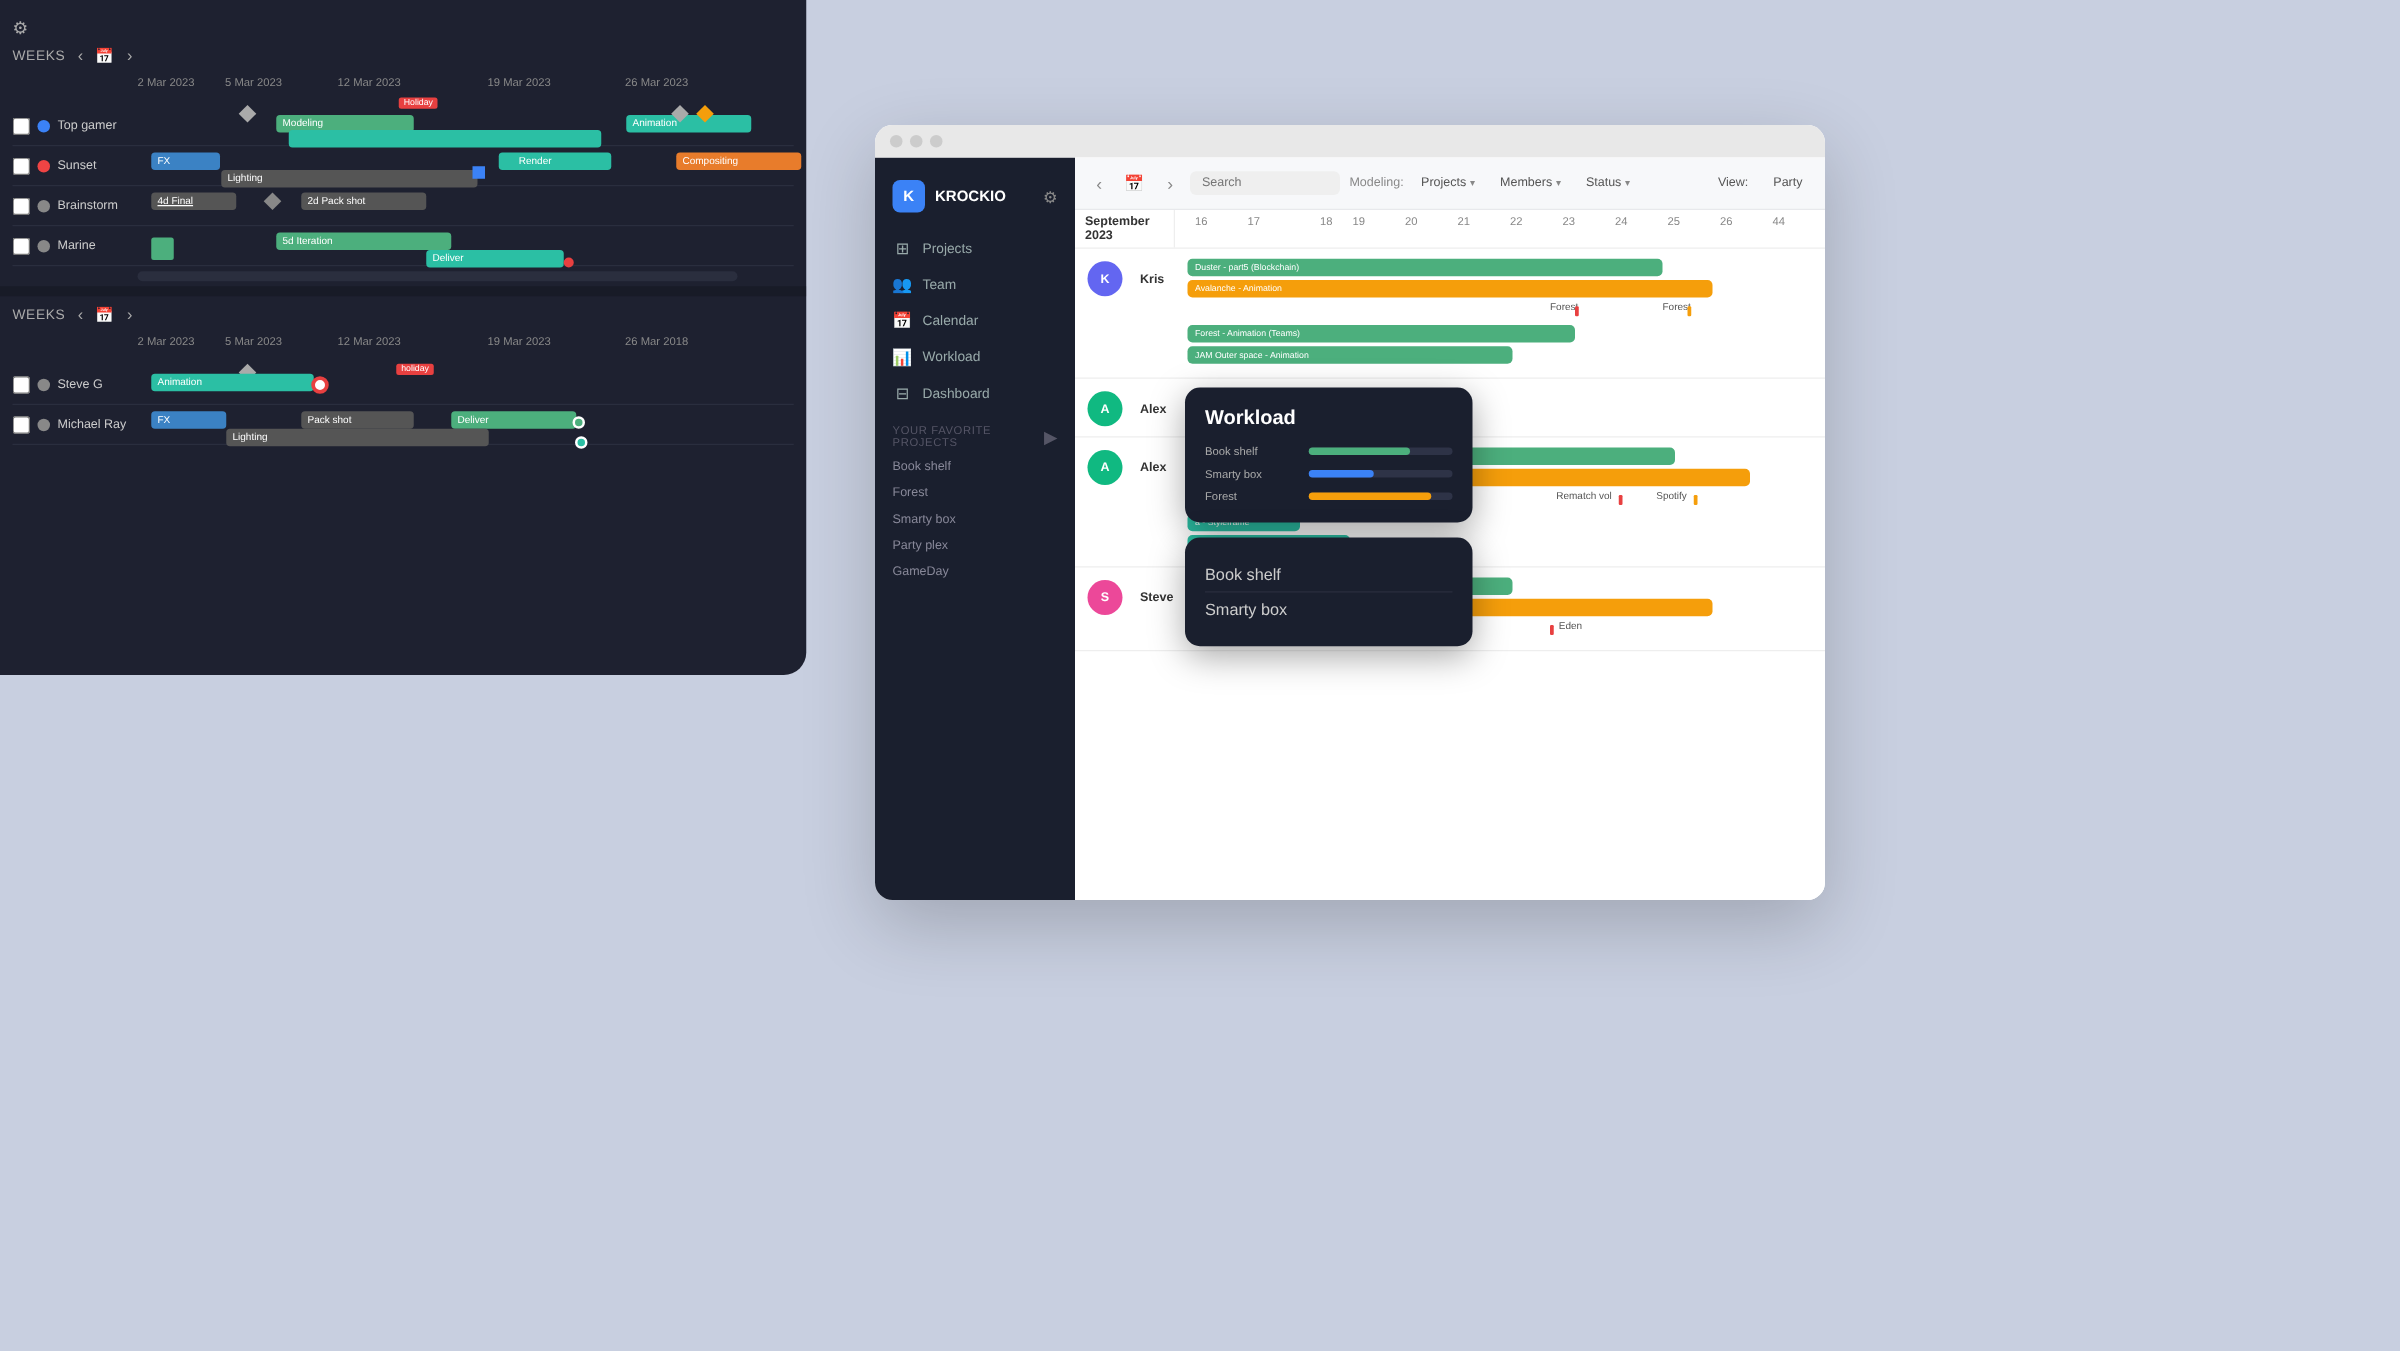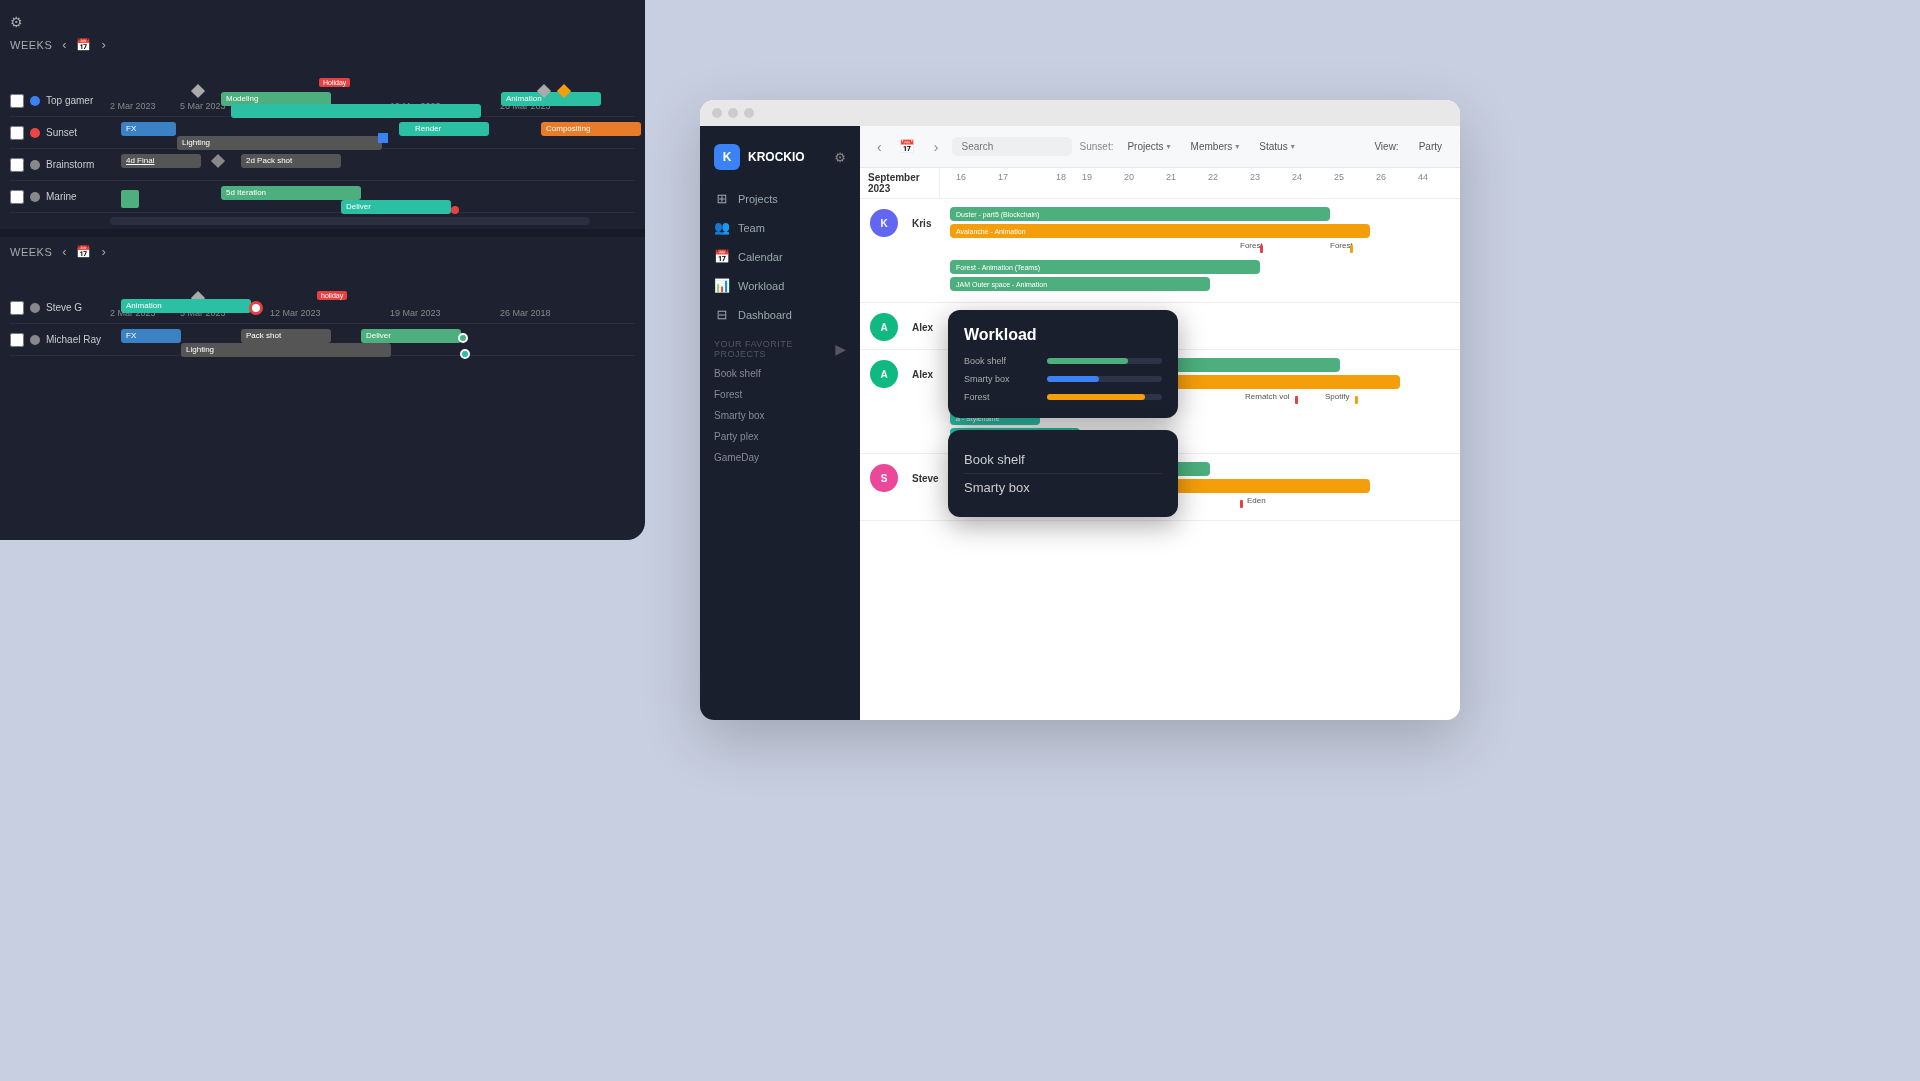--- a/index.html
+++ b/index.html
@@ -63,21 +63,20 @@
 
     .cal-icon {
       color: #aaa;
       font-size: 12px;
     }
 
     .date-label {
       font-size: 9px;
       color: #888;
       position: absolute;
-      margin-top: 40px;
     }
 
     
     .gantt-rows {
       margin-top: 4px;
     }
 
     .gantt-row {
       display: flex;
       align-items: center;
@@ -413,21 +412,21 @@
           <div class="gantt-bar bar-orange" style="left:420px; width:100px; top:4px;">Compositing</div>
           <div style="position:absolute; left:257px; top:15px; width:10px; height:10px; background:#3b82f6; border-radius:50;"></div>
         </div>
       </div>
 
       <div class="gantt-row">
         <input type="checkbox" class="row-checkbox" style="">
         <div class="row-dot" style="background:#888;"></div>
         <span class="row-name">Brainstorm</span>
         <div class="row-bars">
-          <div class="gantt-bar bar-gray" style="left:0px; width:80px; top:4px;text-decoration:underline;">4d Final</div>
+          <div class="gantt-bar bar-gray" style="left:0px; width:68px; top:4px;text-decoration:underline;">4d Final</div>
           <div class="gantt-bar bar-gray" style="left:120px; width:100px; top:4px;">2d Pack shot</div>
           <div class="diamond" style="left:92px; top:6px; background:#888;"></div>
         </div>
       </div>
 
       <div class="gantt-row">
         <input type="checkbox" class="row-checkbox" style="">
         <div class="row-dot" style="background:#888;"></div>
         <span class="row-name">Marine</span>
         <div class="row-bars">
@@ -540,21 +539,21 @@
       <div class="sidebar-project-item">GameDay</div>
     </div>
 
     <div class="main-content">
 
       <div class="main-toolbar">
         <button class="toolbar-nav-btn">‹</button>
         <button class="toolbar-cal-btn">📅</button>
         <button class="toolbar-nav-btn">›</button>
         <input type="text" class="search-box" placeholder="Search" style="">
-        <span style="font-size:10px; color:#888;">Sunset:</span>
+        <span style="font-size:10px; color:#888;">Modeling:</span>
         <button class="filter-btn">
           <span>Projects</span>
           <span class="chevron">▾</span>
         </button>
         <button class="filter-btn">
           <span>Members</span>
           <span class="chevron">▾</span>
         </button>
         <button class="filter-btn">
           <span>Status</span>

